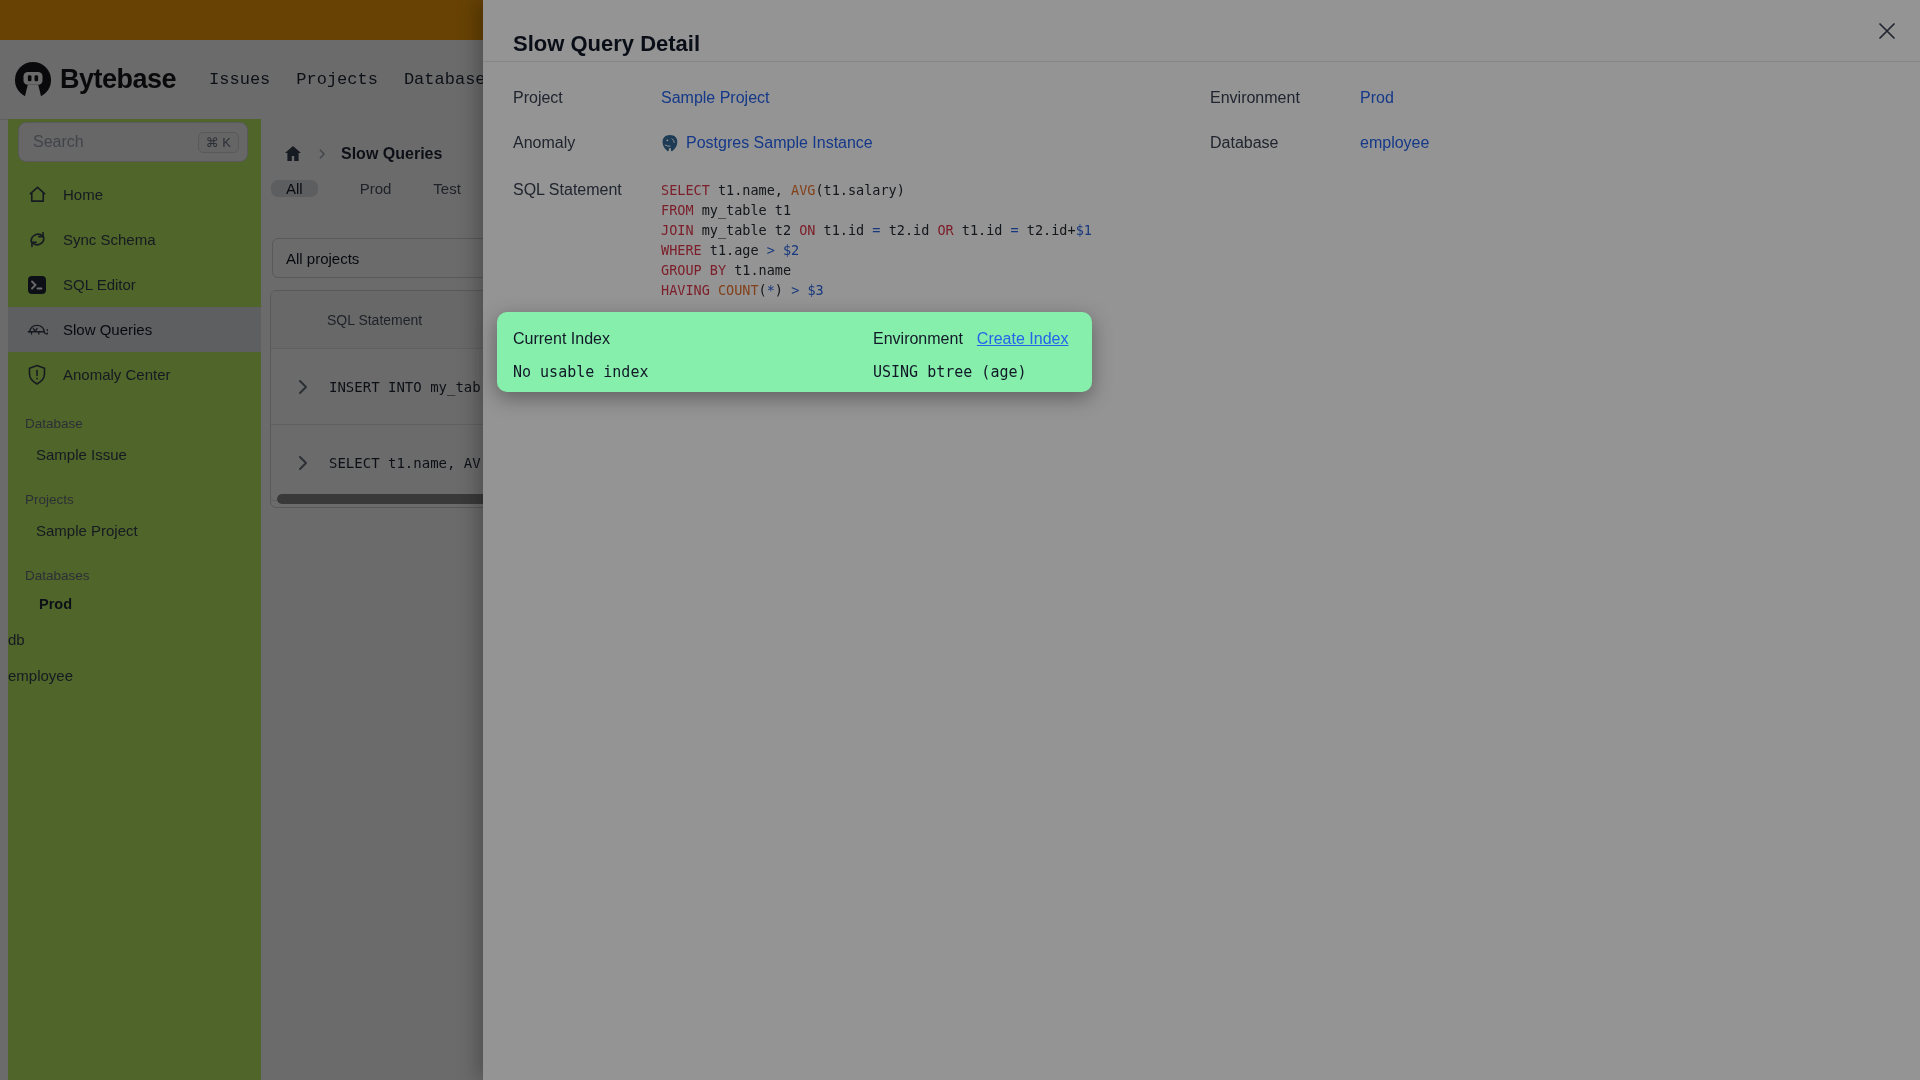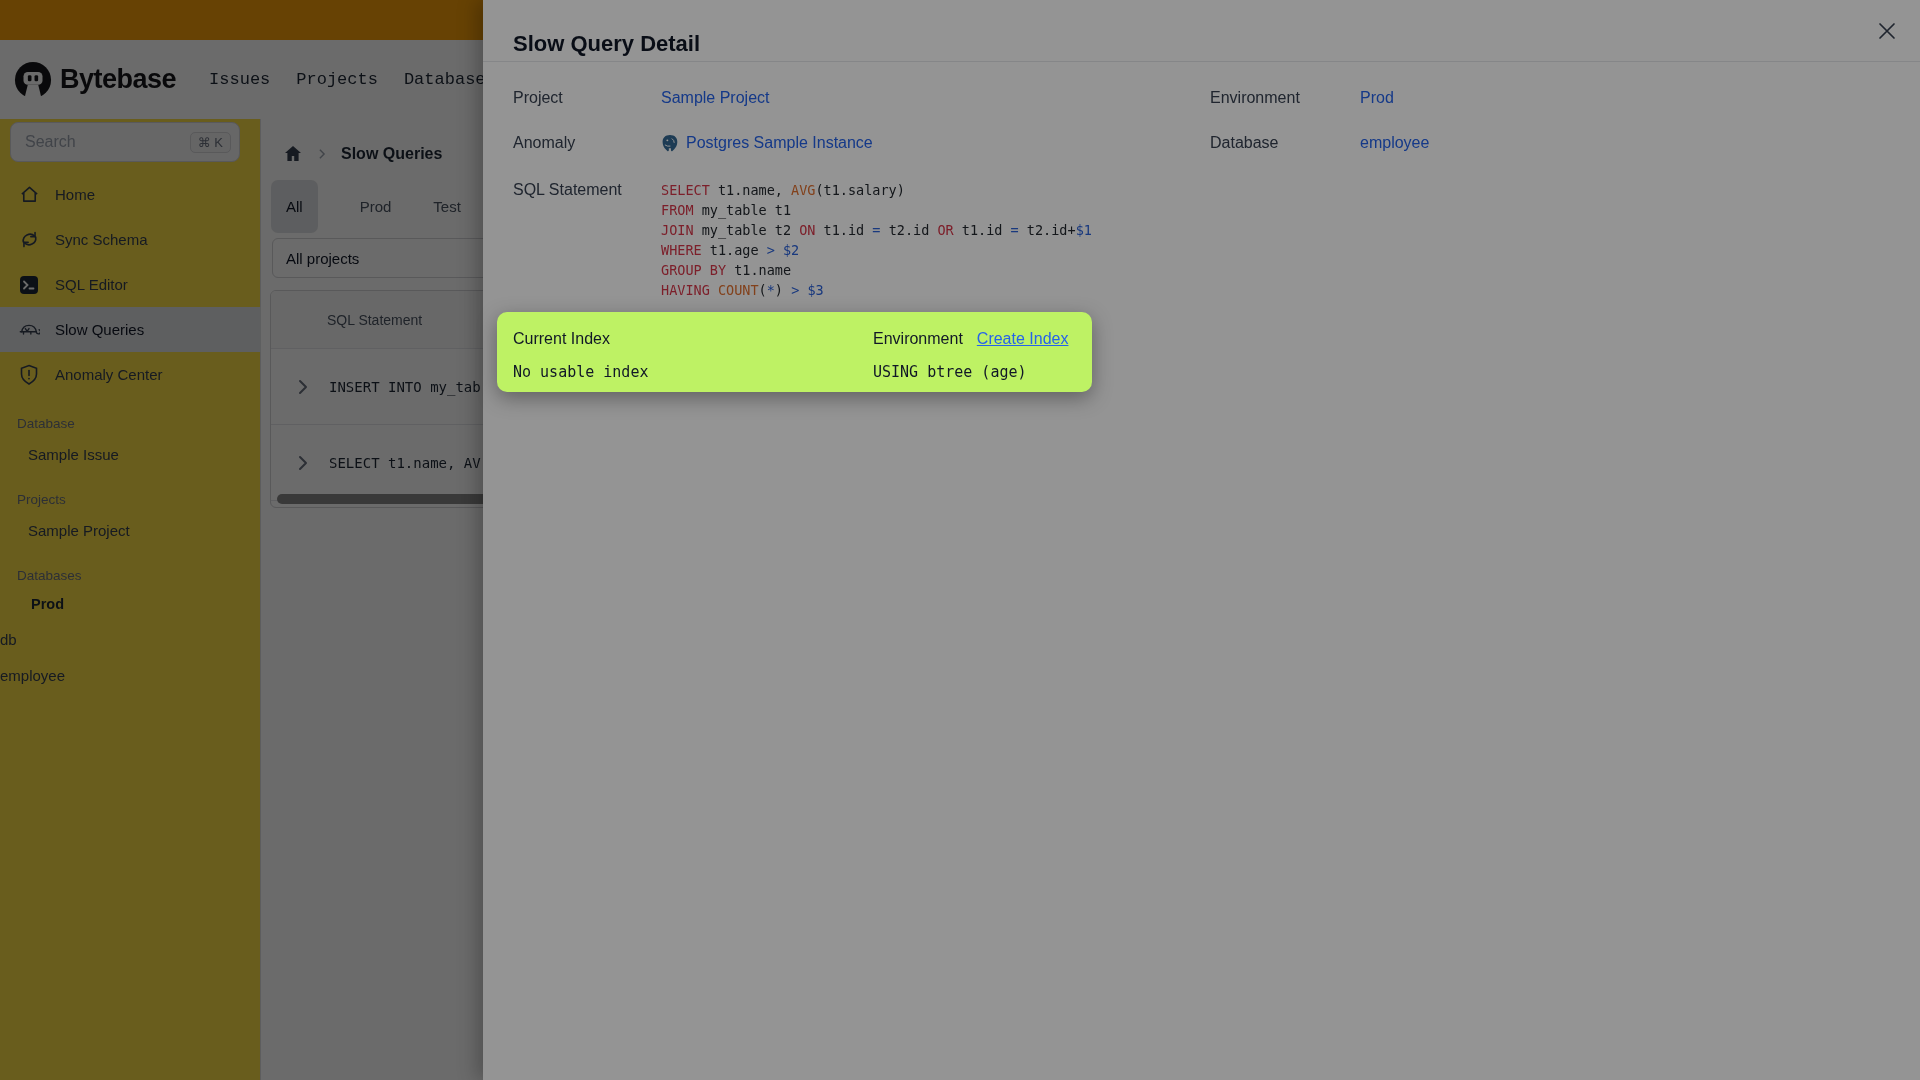--- a/index.html
+++ b/index.html
@@ -9,21 +9,21 @@
 
   
   .banner{position:absolute;left:0;top:0;width:1920px;height:40px;background:var(--banner);}
   .app-header{position:absolute;left:0;top:40px;width:1920px;height:79px;background:#fff;
               border-bottom:1px solid #e5e7eb;display:flex;align-items:center;}
   .logo{display:flex;align-items:center;gap:8px;margin-left:14px;cursor:pointer;}
   .logo-text{font-size:27px;font-weight:700;color:#18181b;letter-spacing:-.5px;text-align:center;}
   .main-nav{display:flex;gap:26px;margin-left:33px;}
   .nav-item{font-size:17px;color:#1f2937;cursor:pointer;font-family:Liberation Mono, monospace;}
 
-  .sidebar{position:absolute;left:0;top:119px;width:261px;height:961px;background:#fde047;
+  .sidebar{position:absolute;left:8px;top:119px;width:261px;height:961px;background:#bef264;
            border-right:1px solid #e0e0e2;box-sizing:border-box;}
   .search{position:absolute;left:10px;top:3px;width:230px;height:40px;background:#f6f6f7;
           border:1px solid #d4d4d8;border-radius:8px;display:flex;align-items:center;
           box-sizing:border-box;padding:0 8px 0 14px;cursor:text;}
   .search .ph{color:#9ca3af;font-size:16px;flex:1;}
   .search .kbd{border:1px solid #d4d4d8;border-radius:5px;color:#6b7280;font-size:13px;
                padding:2px 7px;background:#f1f1f2;}
   .side-list{position:absolute;left:0;top:53px;width:261px;}
   .side-item{height:45px;display:flex;align-items:center;padding-left:18px;gap:15px;
              font-size:15px;color:#374151;cursor:pointer;}
@@ -35,21 +35,21 @@
              color:#374151;cursor:pointer;}
   .side-env{height:34px;display:flex;align-items:center;padding-left:31px;font-size:14.5px;
             font-weight:700;color:#1f2937;cursor:pointer;}
   .side-db{height:36px;display:flex;align-items:center;font-size:15px;
            color:#374151;cursor:pointer;}
 
   .main{position:absolute;left:261px;top:119px;width:1659px;height:961px;background:#fff;}
   .breadcrumb{position:absolute;left:22px;top:25px;display:flex;align-items:center;gap:12px;}
   .breadcrumb .title{font-size:16px;font-weight:600;color:#1f2937;}
   .tabs{position:absolute;left:10px;top:61px;display:flex;align-items:center;}
-  .tab-pill{padding:18px 15px;background:#e0e2e5;border-radius:7px;font-size:15px;color:#111827;cursor:pointer;}
+  .tab-pill{padding:0 15px;background:#e0e2e5;border-radius:7px;font-size:15px;color:#111827;cursor:pointer;}
   .tab{margin-left:42px;font-size:15px;color:#4b5563;cursor:pointer;}
   .proj-select{position:absolute;left:11px;top:119px;width:520px;height:40px;border:1px solid #d4d4d8;
                border-radius:6px;background:#fff;display:flex;align-items:center;padding-left:13px;
                font-size:15px;color:#111827;box-sizing:border-box;cursor:pointer;}
   .sq-table{position:absolute;left:9px;top:171px;width:700px;height:218px;border:1px solid #d4d4d8;
             border-radius:6px;box-sizing:border-box;overflow:hidden;background:#fff;}
   .sq-thead{height:58px;background:#fafafa;border-bottom:1px solid #e5e7eb;display:flex;
             align-items:center;padding-left:56px;font-size:14px;font-weight:500;color:#4b5563;box-sizing:border-box;}
   .sq-row{height:75px;display:flex;align-items:center;border-bottom:1px solid #e5e7eb;cursor:pointer;}
   .sq-row .chev{width:20px;height:20px;margin-left:22px;color:#6b7280;}
@@ -70,21 +70,21 @@
   .sql-row{position:absolute;left:30px;top:180px;display:flex;}
   .sql-label{width:148px;font-size:16px;color:#374151;padding-top:1px;}
   .sql-code{font-family:"DejaVu Sans Mono",monospace;font-size:13.5px;line-height:20px;
             color:#24292f;white-space:pre;}
   .tok-kw{color:var(--sql-kw);} .tok-fn{color:var(--sql-fn);}
   .tok-op{color:var(--sql-op);} .tok-pr{color:var(--sql-op);} .tok-id,.tok-pu{color:#24292f;}
 
   .backdrop2{position:absolute;inset:0;background:rgba(0,0,0,.42);z-index:30;}
 
   
-  .popover{position:absolute;left:497px;top:312px;width:595px;height:80px;background:#bef264;z-index:40;
+  .popover{position:absolute;left:497px;top:312px;width:595px;height:80px;background:#86efac;z-index:40;
            border-radius:10px;box-shadow:0 6px 20px rgba(0,0,0,.35);box-sizing:border-box;
            padding:10px 17px 0 16px;}
   .pop-grid{display:grid;grid-template-columns:360px auto;grid-auto-rows:33px;align-items:center;}
   .pop-h{font-size:16px;color:#111827;display:flex;align-items:center;gap:14px;}
   .pop-link{color:var(--link);text-decoration:underline;cursor:pointer;font-size:16px;}
   .pop-mono{font-family:"DejaVu Sans Mono",monospace;font-size:15px;color:#111827;}
 </style>
 </head>
 <body>
 

